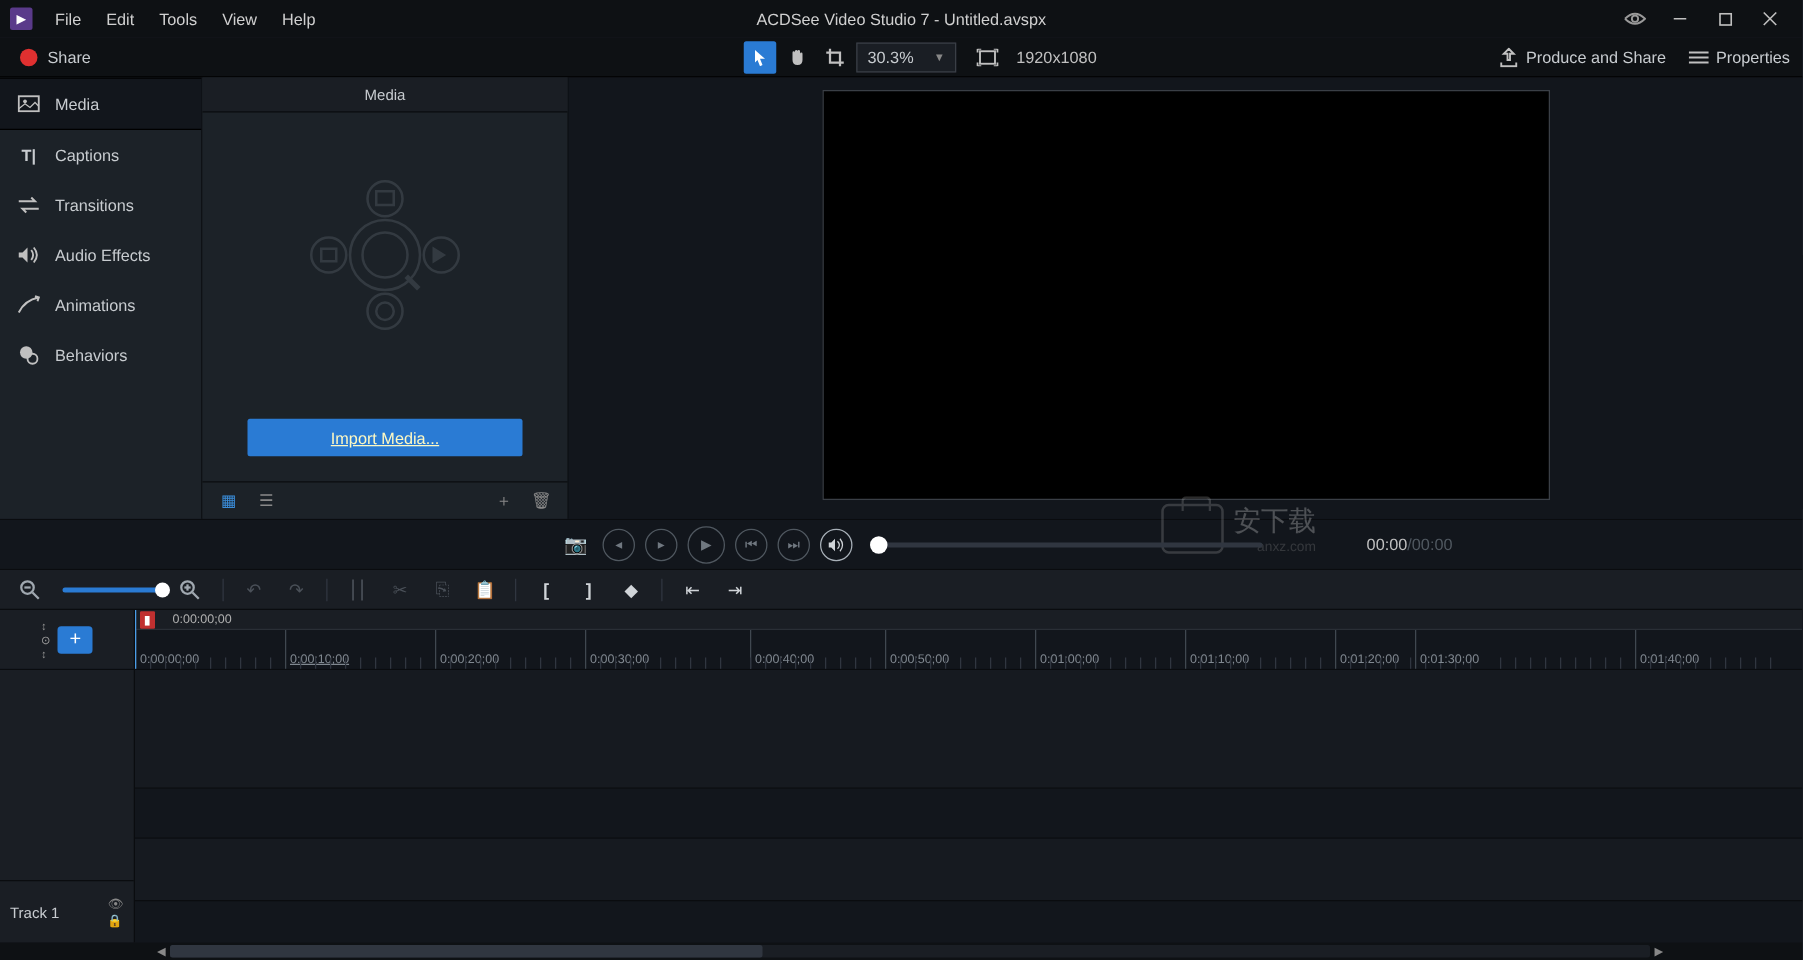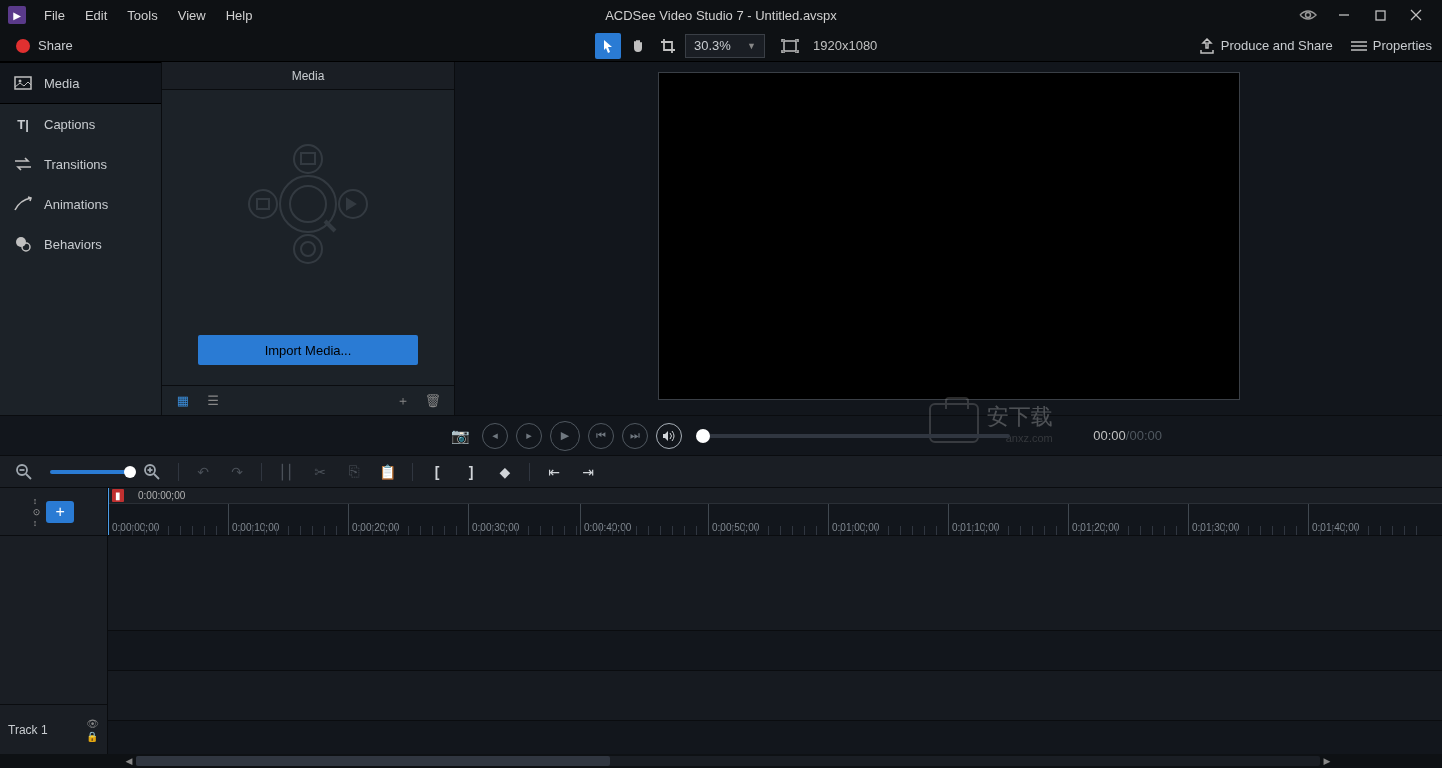--- a/index.html
+++ b/index.html
@@ -26,21 +26,21 @@
 .main { display:flex; height:calc(100% - 30px - 32px - 40px - 33px - 280px); }
 .sidebar { width:162px; background:#1c2228; display:flex; flex-direction:column; border-right:1px solid #0a0c0f; }
 .side-item { display:flex; align-items:center; gap:12px; padding:11px 14px; cursor:pointer; color:#c8ccd0; }
 .side-item.active { background:#12161c; border-top:1px solid #000; border-bottom:1px solid #000; }
 .side-icon { width:18px; height:18px; display:flex; align-items:center; justify-content:center; font-size:14px; }
 .side-more { margin-top:auto; text-align:center; padding:10px; border-top:1px solid #0a0c0f; cursor:pointer; }
 .media-panel { width:293px; background:#1c2228; display:flex; flex-direction:column; border-right:1px solid #0a0c0f; }
 .media-tab { height:28px; display:flex; align-items:center; justify-content:center; background:#1a1e24; border-bottom:1px solid #0a0c0f; font-size:12px; }
 .media-graphic { flex:1; display:flex; align-items:center; justify-content:center; opacity:0.35; }
 .media-graphic svg { stroke:#606870; fill:none; stroke-width:2; }
-.import-btn { margin:18px 36px 20px; height:30px; background:#2a7bd4; color:#000000; display:flex; align-items:center; justify-content:center; cursor:pointer; border-radius:2px; }
+.import-btn { margin:18px 36px 20px; height:30px; background:#2a7bd4; color:#fef9c3; display:flex; align-items:center; justify-content:center; cursor:pointer; border-radius:2px;text-decoration:underline; }
 .media-footer { height:30px; display:flex; align-items:center; padding:0 12px; gap:12px; border-top:1px solid #0a0c0f; }
 .media-footer .spacer { flex:1; }
 .mf-btn { cursor:pointer; color:#888; width:18px; text-align:center; }
 .mf-btn.active { color:#3a8cd8; }
 .preview { flex:1; background:#12161c; display:flex; align-items:flex-start; justify-content:center; padding:10px 20px 0; position:relative; }
 .preview-canvas { width:582px; height:328px; background:#000; border:1px solid #3a3f46; }
 .watermark { position:absolute; left:48%; top:340px; opacity:0.25; font-size:22px; color:#fff; display:flex; align-items:center; gap:8px; }
 .watermark .cam { width:50px; height:40px; border:2px solid #aaa; border-radius:6px; position:relative; }
 .watermark .cam::before { content:""; position:absolute; top:-8px; left:14px; width:20px; height:10px; border:2px solid #aaa; border-bottom:none; border-radius:4px 4px 0 0; }
 .wtext { font-family:Liberation Serif, serif; }
@@ -197,20 +197,29 @@
       <span class="side-icon">
           <svg width="18" height="14" viewBox="0 0 18 14">
             <path d="M1 4 L14 4 L11 1 M17 10 L4 10 L7 13" stroke="#c0c0c0" stroke-width="1.6" fill="none"></path>
           </svg>
         </span>
       <span>Transitions</span>
     </div>
     <div class="side-item">
       <span class="side-icon">
           <svg width="18" height="16" viewBox="0 0 18 16">
+            <path d="M1 6 L4 6 L8 2 L8 14 L4 10 L1 10 Z" fill="#c0c0c0"></path>
+            <path d="M11 4 Q14 8 11 12 M13 2 Q18 8 13 14" stroke="#c0c0c0" fill="none" stroke-width="1.5"></path>
+          </svg>
+        </span>
+      <span>Audio Effects</span>
+    </div>
+    <div class="side-item">
+      <span class="side-icon">
+          <svg width="18" height="16" viewBox="0 0 18 16">
             <path d="M1 14 Q6 4 17 2 M14 1 L17 2 L16 5" stroke="#c0c0c0" fill="none" stroke-width="1.6"></path>
           </svg>
         </span>
       <span>Animations</span>
     </div>
     <div class="side-item">
       <span class="side-icon">
           <svg width="16" height="16" viewBox="0 0 16 16">
             <circle cx="6" cy="6" r="5" fill="#c0c0c0"></circle>
             <circle cx="11" cy="11" r="4" fill="none" stroke="#c0c0c0" stroke-width="1.5"></circle>
@@ -335,21 +344,21 @@
           <div class="tick-major" style="left: 0px;">0:00:00;00</div>
           <div class="tick-minor" style="left: 12px;"></div>
           <div class="tick-minor" style="left: 24px;"></div>
           <div class="tick-minor" style="left: 36px;"></div>
           <div class="tick-minor" style="left: 48px;"></div>
           <div class="tick-minor" style="left: 60px;"></div>
           <div class="tick-minor" style="left: 72px;"></div>
           <div class="tick-minor" style="left: 84px;"></div>
           <div class="tick-minor" style="left: 96px;"></div>
           <div class="tick-minor" style="left: 108px;"></div>
-          <div class="tick-major" style="left: 120px;">0:00:10;00</div>
+          <div class="tick-major" style="left: 120px; text-decoration: underline;">0:00:10;00</div>
           <div class="tick-minor" style="left: 132px;"></div>
           <div class="tick-minor" style="left: 144px;"></div>
           <div class="tick-minor" style="left: 156px;"></div>
           <div class="tick-minor" style="left: 168px;"></div>
           <div class="tick-minor" style="left: 180px;"></div>
           <div class="tick-minor" style="left: 192px;"></div>
           <div class="tick-minor" style="left: 204px;"></div>
           <div class="tick-minor" style="left: 216px;"></div>
           <div class="tick-minor" style="left: 228px;"></div>
           <div class="tick-major" style="left: 240px;">0:00:20;00</div>
@@ -365,21 +374,21 @@
           <div class="tick-major" style="left: 360px;">0:00:30;00</div>
           <div class="tick-minor" style="left: 372px;"></div>
           <div class="tick-minor" style="left: 384px;"></div>
           <div class="tick-minor" style="left: 396px;"></div>
           <div class="tick-minor" style="left: 408px;"></div>
           <div class="tick-minor" style="left: 420px;"></div>
           <div class="tick-minor" style="left: 432px;"></div>
           <div class="tick-minor" style="left: 444px;"></div>
           <div class="tick-minor" style="left: 456px;"></div>
           <div class="tick-minor" style="left: 468px;"></div>
-          <div class="tick-major" style="left: 472px;">0:00:40;00</div>
+          <div class="tick-major" style="left: 492px;">0:00:40;00</div>
           <div class="tick-minor" style="left: 492px;"></div>
           <div class="tick-minor" style="left: 504px;"></div>
           <div class="tick-minor" style="left: 516px;"></div>
           <div class="tick-minor" style="left: 528px;"></div>
           <div class="tick-minor" style="left: 540px;"></div>
           <div class="tick-minor" style="left: 552px;"></div>
           <div class="tick-minor" style="left: 564px;"></div>
           <div class="tick-minor" style="left: 576px;"></div>
           <div class="tick-minor" style="left: 588px;"></div>
           <div class="tick-major" style="left: 600px;">0:00:50;00</div>
@@ -415,21 +424,21 @@
           <div class="tick-major" style="left: 960px;">0:01:20;00</div>
           <div class="tick-minor" style="left: 972px;"></div>
           <div class="tick-minor" style="left: 984px;"></div>
           <div class="tick-minor" style="left: 996px;"></div>
           <div class="tick-minor" style="left: 1008px;"></div>
           <div class="tick-minor" style="left: 1020px;"></div>
           <div class="tick-minor" style="left: 1032px;"></div>
           <div class="tick-minor" style="left: 1044px;"></div>
           <div class="tick-minor" style="left: 1056px;"></div>
           <div class="tick-minor" style="left: 1068px;"></div>
-          <div class="tick-major" style="left: 1080px;">0:01:30;00</div>
+          <div class="tick-major" style="left: 1024px;">0:01:30;00</div>
           <div class="tick-minor" style="left: 1092px;"></div>
           <div class="tick-minor" style="left: 1104px;"></div>
           <div class="tick-minor" style="left: 1116px;"></div>
           <div class="tick-minor" style="left: 1128px;"></div>
           <div class="tick-minor" style="left: 1140px;"></div>
           <div class="tick-minor" style="left: 1152px;"></div>
           <div class="tick-minor" style="left: 1164px;"></div>
           <div class="tick-minor" style="left: 1176px;"></div>
           <div class="tick-minor" style="left: 1188px;"></div>
           <div class="tick-major" style="left: 1200px;">0:01:40;00</div>

